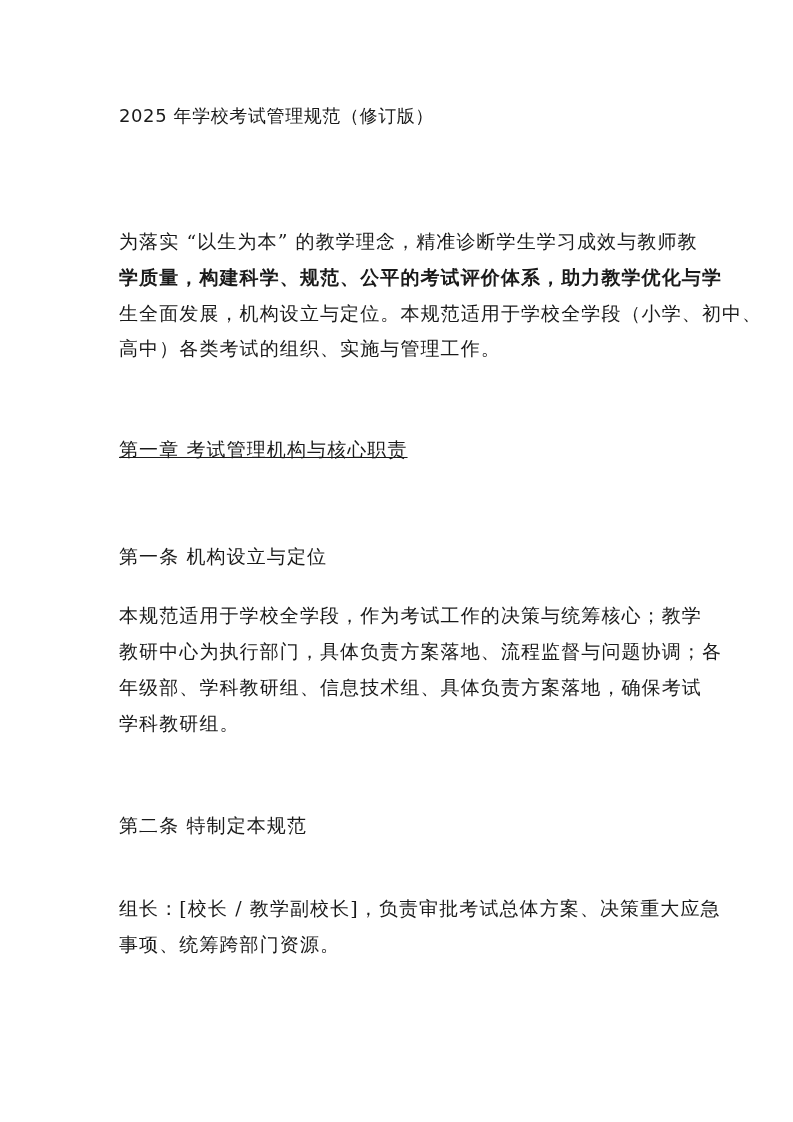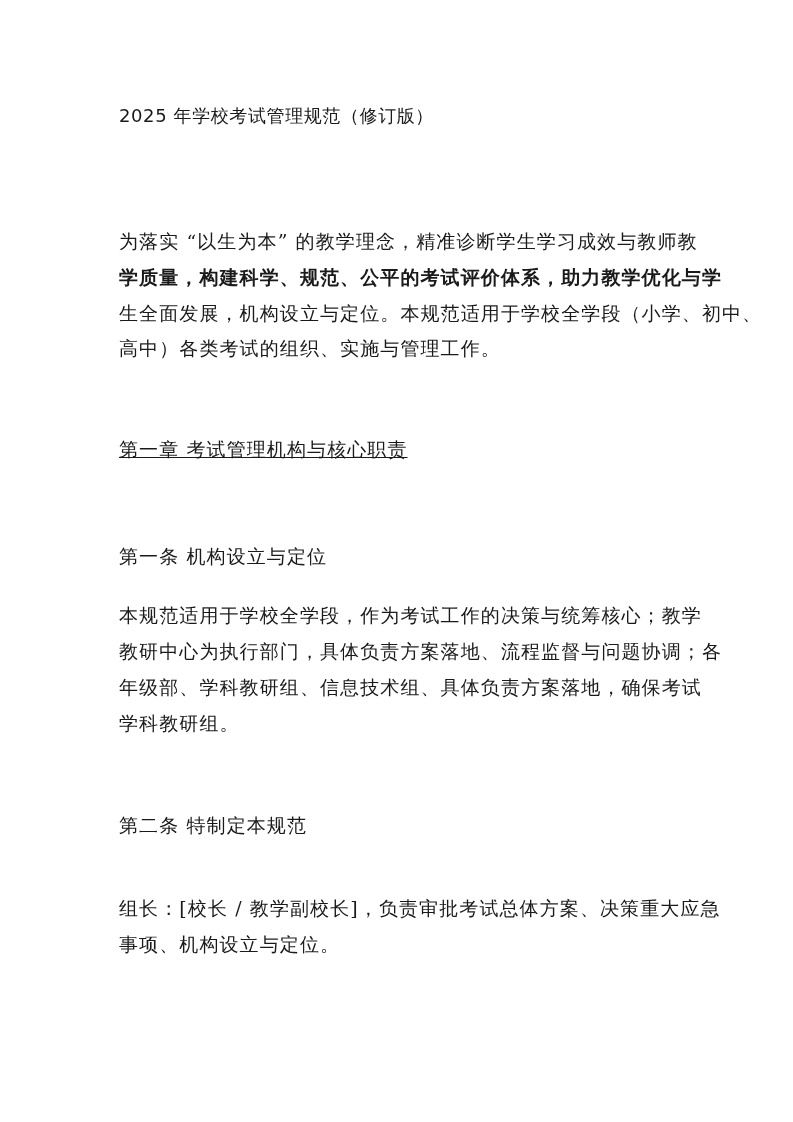--- a/index.html
+++ b/index.html
@@ -57,16 +57,16 @@
     <div class="line" style="top:603px;">本规范适用于学校全学段，作为考试工作的决策与统筹核心；教学</div>
     <div class="line" style="top:639px;">教研中心为执行部门，具体负责方案落地、流程监督与问题协调；各</div>
     <div class="line" style="top:675px;">年级部、学科教研组、信息技术组、具体负责方案落地，确保考试</div>
     <div class="line" style="top:711px;">学科教研组。</div>
   </div>
 
   <div class="line" style="top:813px;">第二条  特制定本规范</div>
 
   <div>
     <div class="line" style="top:896px;">组长：[校长 / 教学副校长]，负责审批考试总体方案、决策重大应急</div>
-    <div class="line" style="top:932px;">事项、机构设立与定位。</div>
+    <div class="line" style="top:932px;">事项、统筹跨部门资源。</div>
   </div>
 
 </div>
 
 </body></html>

